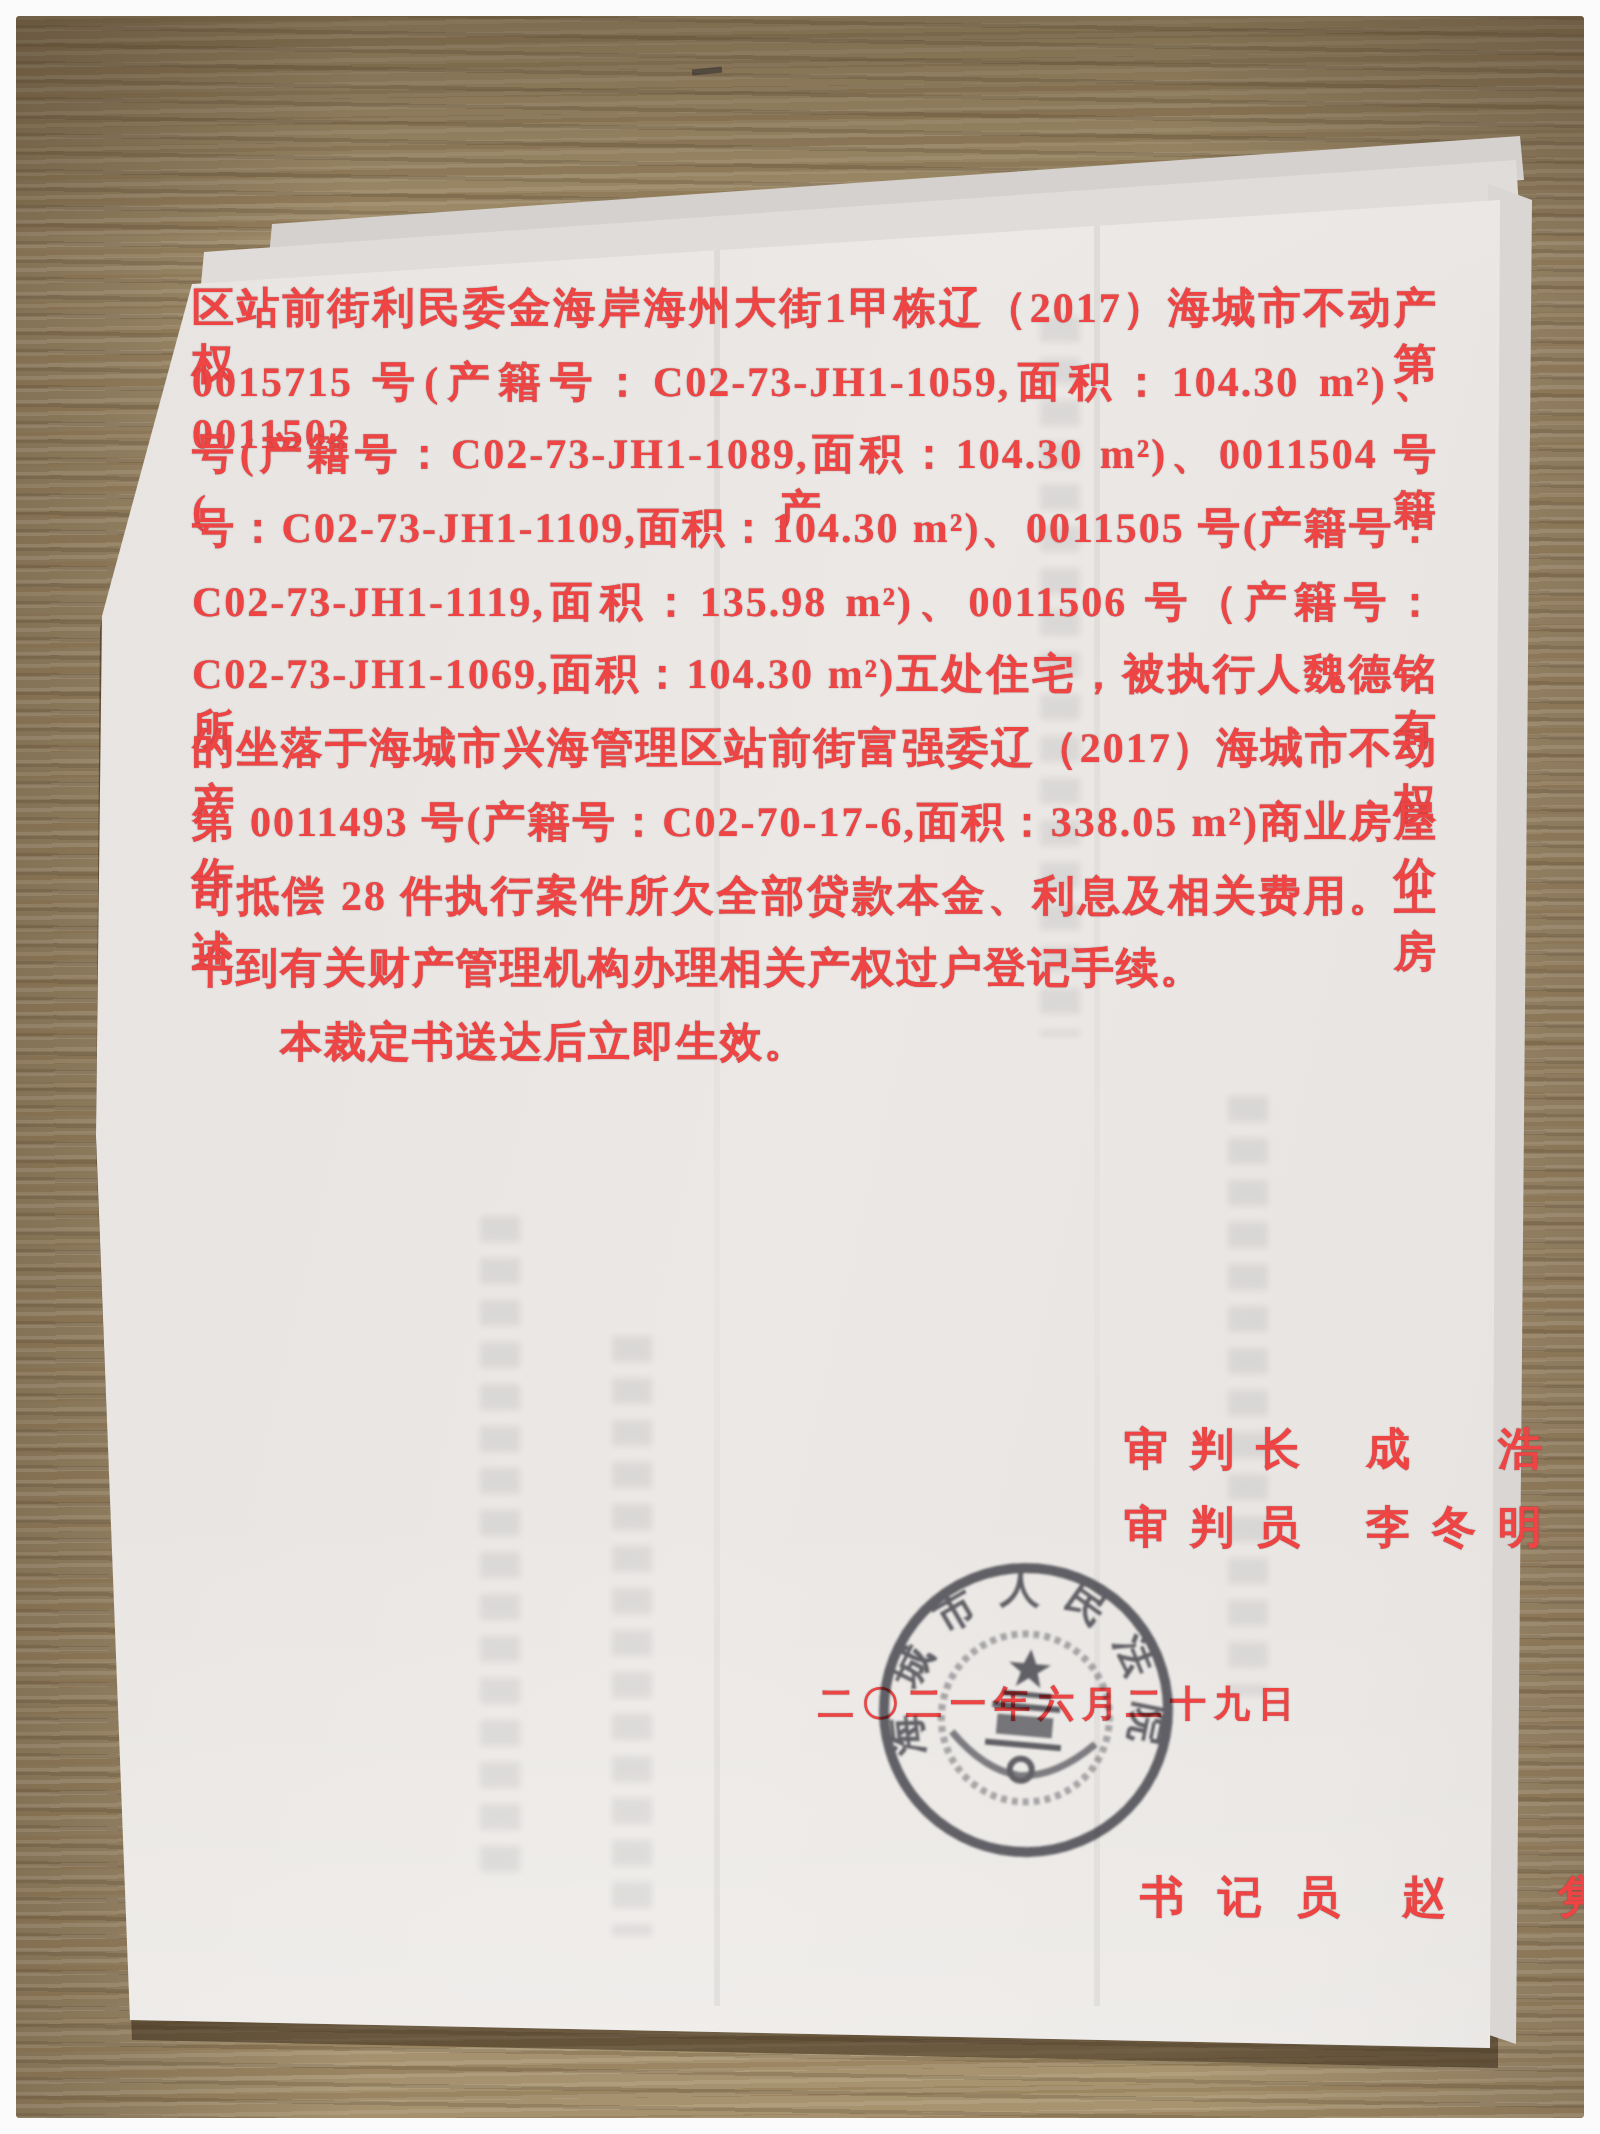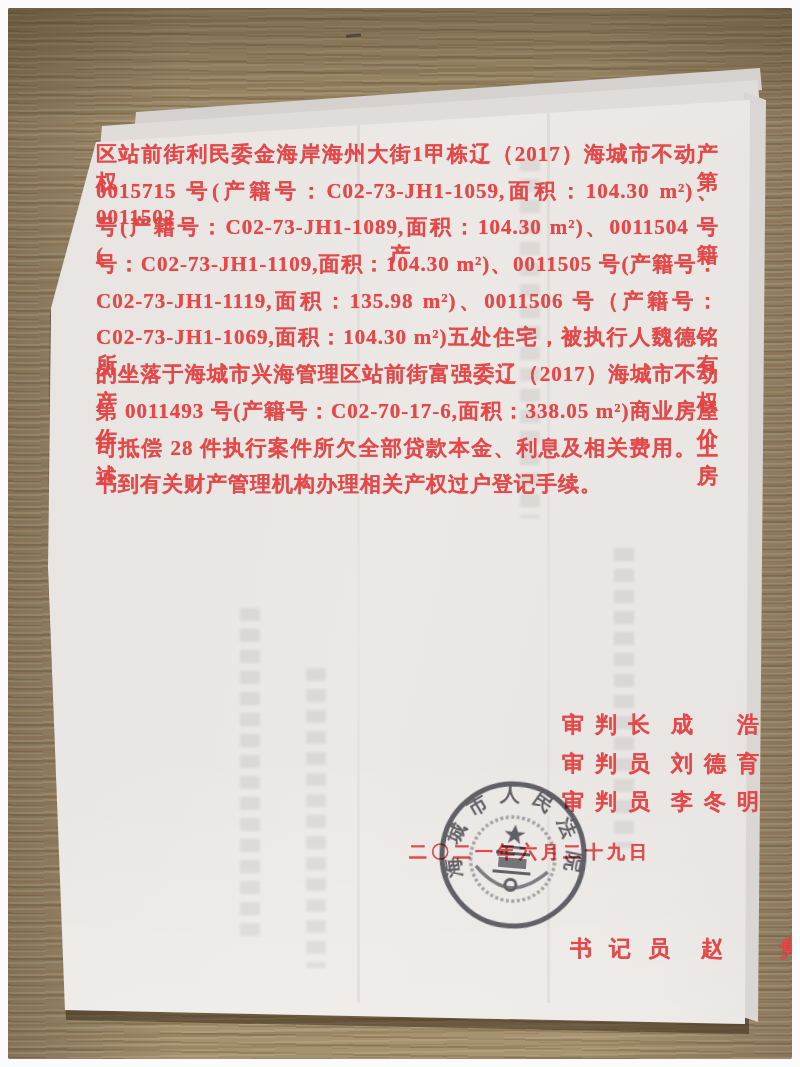--- a/index.html
+++ b/index.html
@@ -42,21 +42,21 @@
     background:repeating-linear-gradient(180deg,#1c2030 0 13px, rgba(0,0,0,0) 13px 21px);}
 
   
   .ink{color:#ef4444;text-shadow:0 0 .7px rgba(52,53,59,.55);font-weight:bold;}
   .body-text{position:absolute;left:88px;top:132px;width:623px;z-index:2;
     font-size:21px;letter-spacing:1px;}
   .body-text .line{height:36.7px;white-space:pre;}
   .body-text .line.fill{white-space:normal;text-align:justify;text-align-last:justify;}
   .sig-block{position:absolute;left:422px;top:676px;z-index:2;font-size:22px;}
   .sig-line{height:38.5px;letter-spacing:11px;white-space:pre;}
-  .sig-line .name{margin-left:10px;}
+  .sig-line .name{margin-left:22px;}
   .date-line{position:absolute;left:401px;top:832px;z-index:2;font-size:18px;letter-spacing:4px;white-space:pre;}
   .clerk-line{position:absolute;left:427px;top:900px;z-index:2;font-size:22px;letter-spacing:17px;white-space:pre;}
   .clerk-line .name{margin-left:14px;}
 
   
   .seal{position:absolute;left:427px;top:769px;width:156px;height:156px;z-index:5;
     opacity:.84;mix-blend-mode:multiply;filter:blur(.4px);transform:rotate(5deg);}
   .seal text{font-family:"Liberation Serif","DejaVu Serif",serif;font-weight:bold;}
 </style>
 </head>
@@ -86,28 +86,26 @@
       <div class="line fill">区站前街利民委金海岸海州大街1甲栋辽（2017）海城市不动产权第</div>
       <div class="line fill">0015715 号(产籍号：C02-73-JH1-1059,面积：104.30 m²)、0011502</div>
       <div class="line fill">号(产籍号：C02-73-JH1-1089,面积：104.30 m²)、0011504 号(产籍</div>
       <div class="line fill">号：C02-73-JH1-1109,面积：104.30 m²)、0011505 号(产籍号：</div>
       <div class="line fill">C02-73-JH1-1119,面积：135.98 m²)、0011506 号（产籍号：</div>
       <div class="line fill">C02-73-JH1-1069,面积：104.30 m²)五处住宅，被执行人魏德铭所有</div>
       <div class="line fill">的坐落于海城市兴海管理区站前街富强委辽（2017）海城市不动产权</div>
       <div class="line fill">第 0011493 号(产籍号：C02-70-17-6,面积：338.05 m²)商业房屋作价</div>
       <div class="line fill">司抵偿 28 件执行案件所欠全部贷款本金、利息及相关费用。上述房</div>
       <div class="line">书到有关财产管理机构办理相关产权过户登记手续。</div>
+      <div class="line">　　本裁定书送达后立即生效。</div>
     </div>
 
     <div class="sig-block ink">
       <div class="sig-line">
         <span>审判长</span><span class="name">成　浩</span>
-      </div>
-      <div class="sig-line">
-        <span>审判员</span><span class="name">刘德育</span>
       </div>
       <div class="sig-line">
         <span>审判员</span><span class="name">李冬明</span>
       </div>
     </div>
 
     <div class="date-line ink">二〇二一年六月二十九日</div>
 
     <div class="clerk-line ink">
       <span>书记员</span><span class="name">赵　隽</span>

